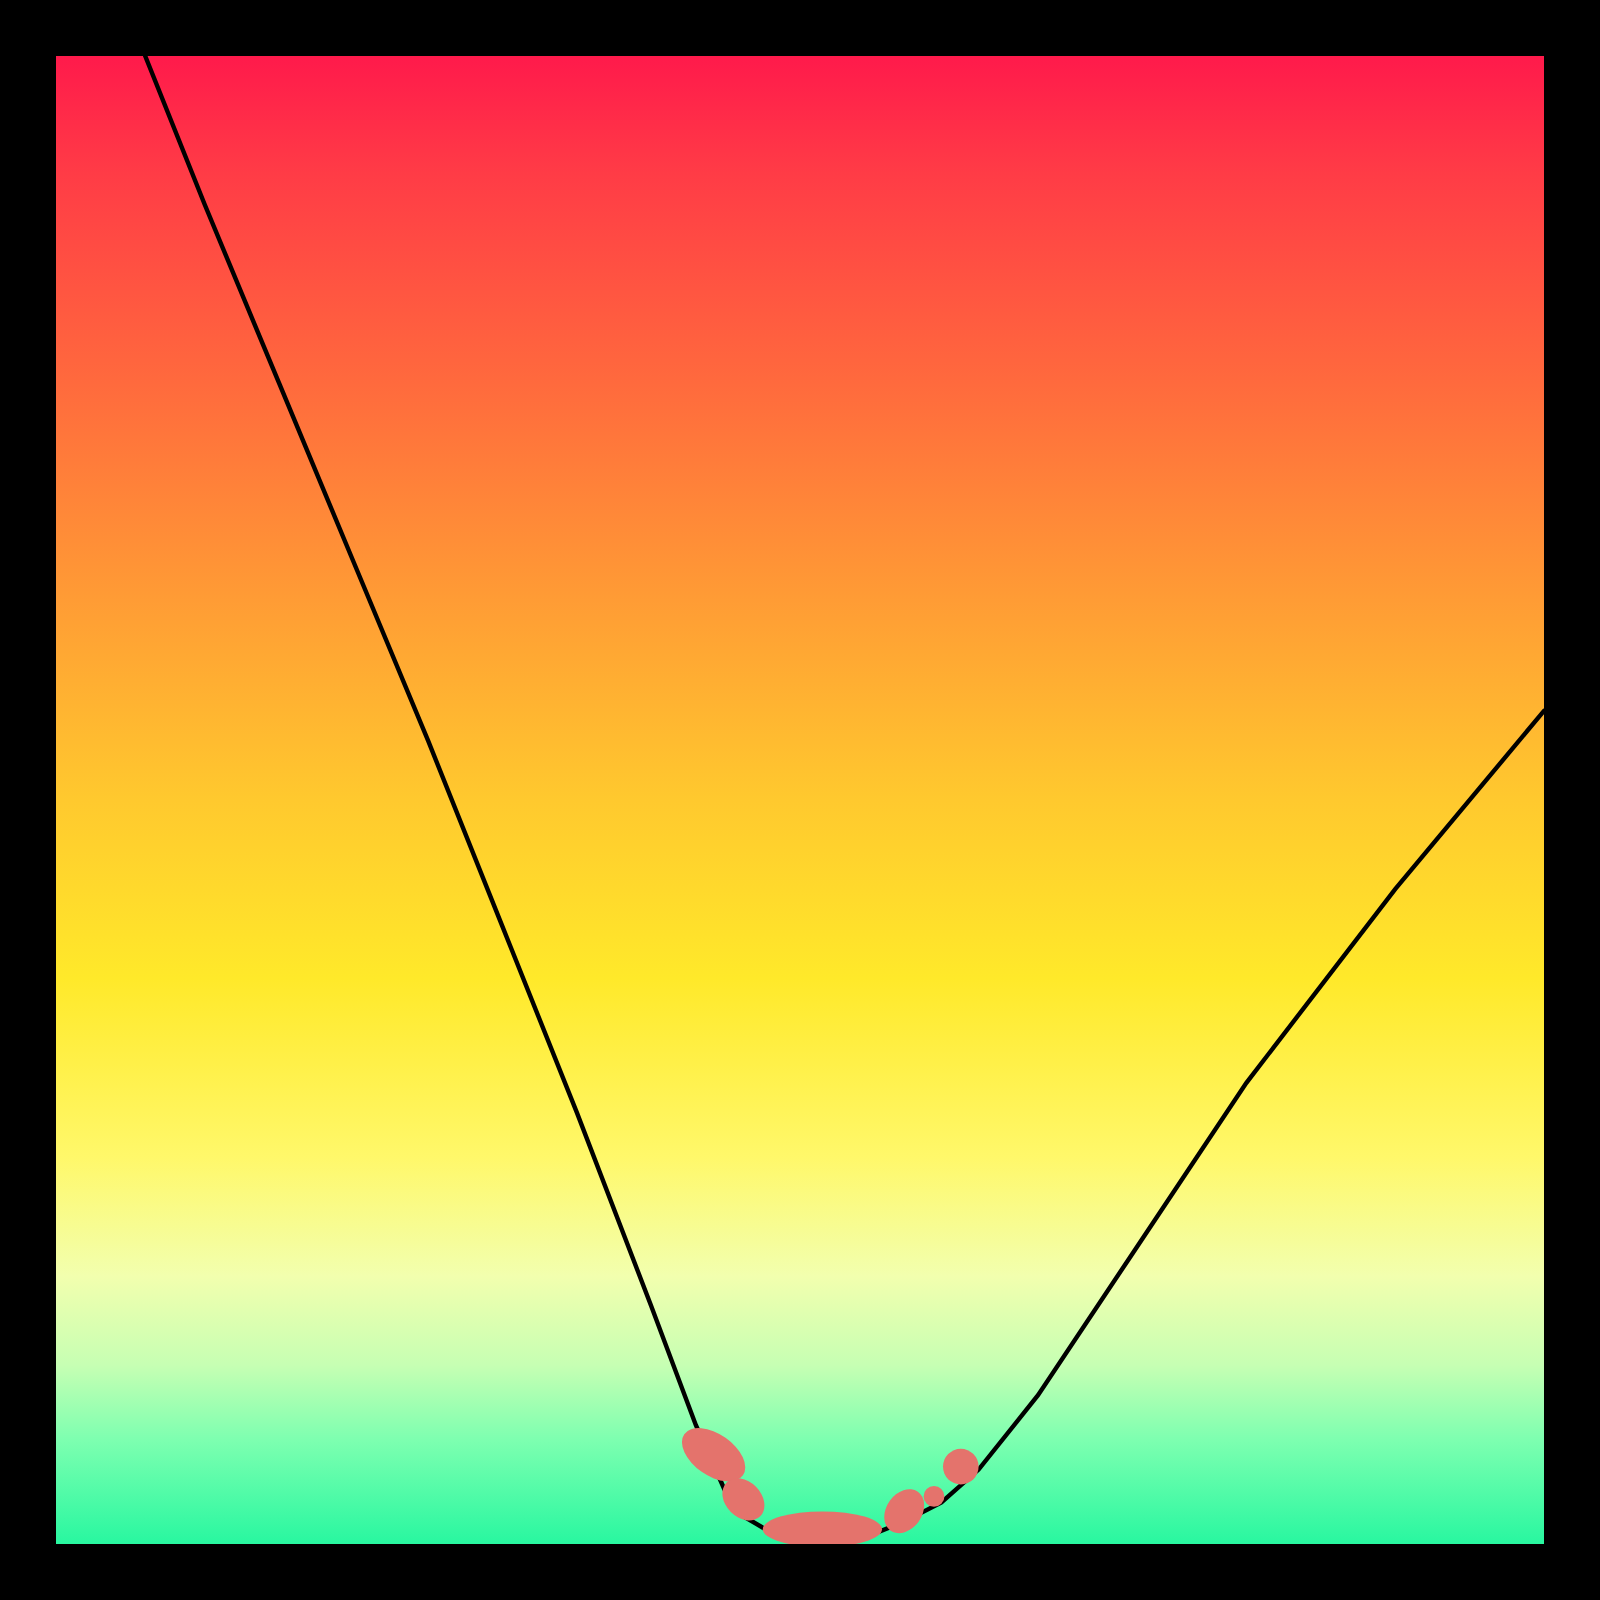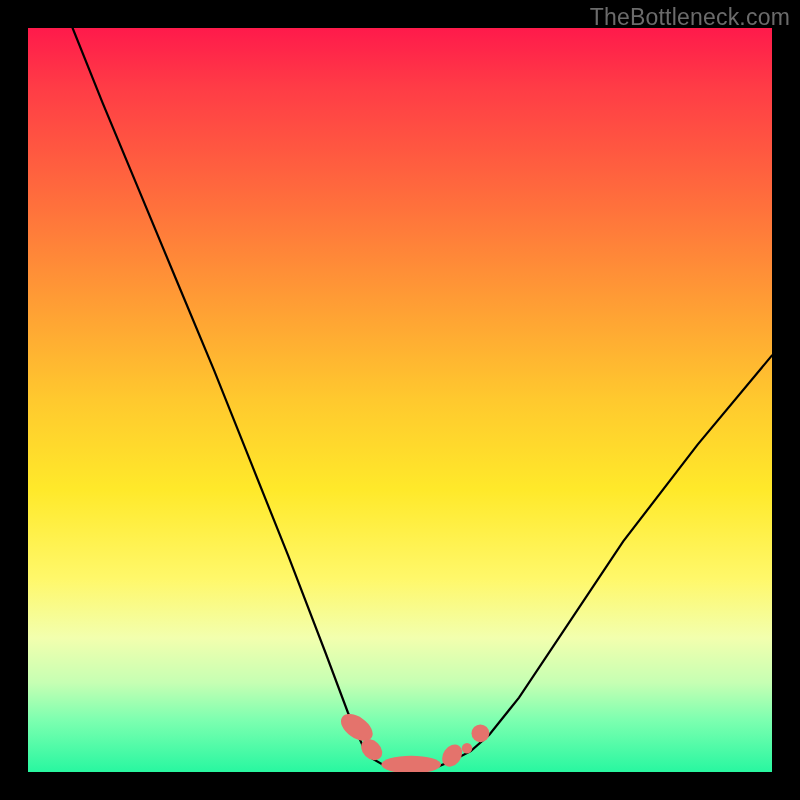--- a/index.html
+++ b/index.html
@@ -71,14 +71,13 @@
       <g id="marker-group">
           <ellipse cx="328.8" cy="699.4" rx="10.4" ry="17.9" transform="rotate(-55 328.8 699.4)" fill="#e4736c" stroke="#d55a55" stroke-width="0"></ellipse>
           <ellipse cx="343.7" cy="721.7" rx="8.9" ry="11.9" transform="rotate(-45 343.7 721.7)" fill="#e4736c" stroke="#d55a55" stroke-width="0"></ellipse>
           <ellipse cx="383.2" cy="736.6" rx="29.8" ry="8.9" fill="#e4736c" stroke="#d55a55" stroke-width="0"></ellipse>
           <ellipse cx="424.1" cy="727.6" rx="8.9" ry="11.9" transform="rotate(35 424.1 727.6)" fill="#e4736c" stroke="#d55a55" stroke-width="0"></ellipse>
           <circle cx="452.4" cy="705.3" r="8.9" fill="#e4736c" stroke="#d55a55" stroke-width="0"></circle>
           <circle cx="439.0" cy="720.2" r="5.2" fill="#e4736c" stroke="#d55a55" stroke-width="0"></circle>
         </g>
     </svg>
   </div>
-  <div class="watermark">TheBottleneck.com</div>
 </div>
 
 </body></html>

